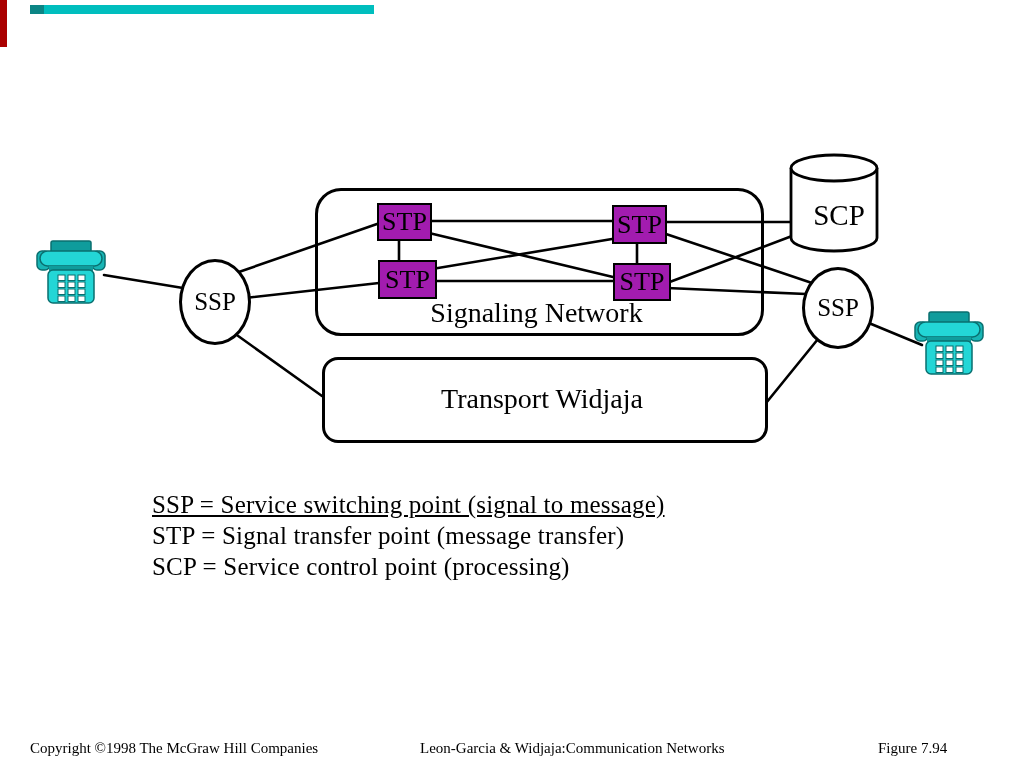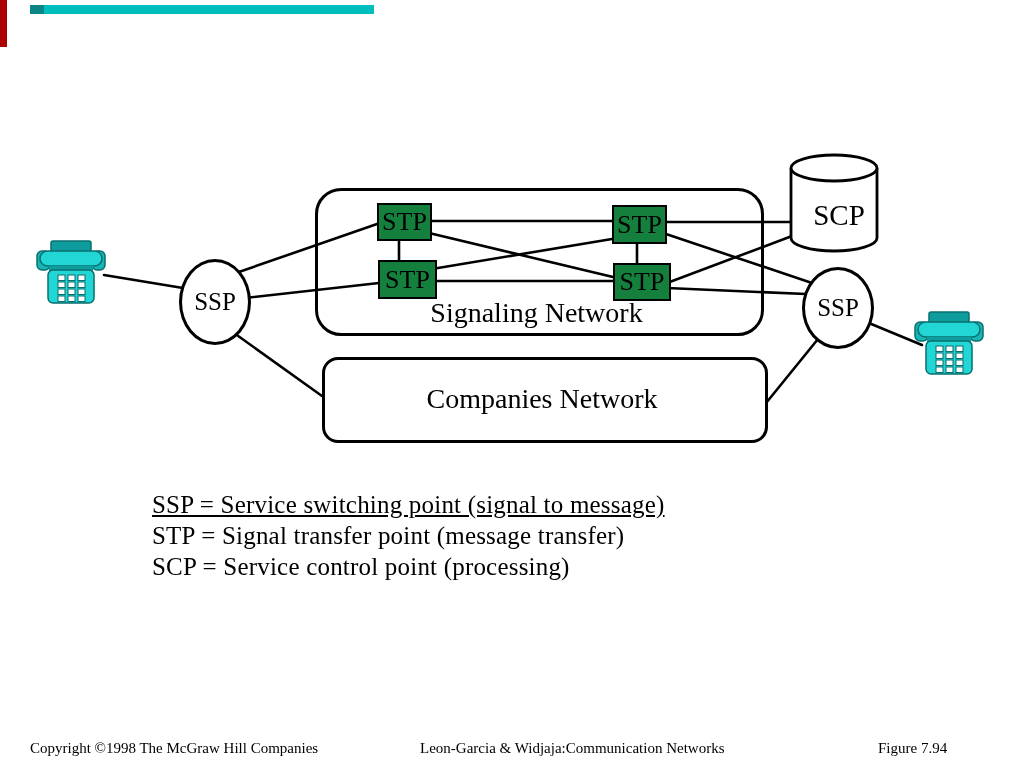--- a/index.html
+++ b/index.html
@@ -16,21 +16,21 @@
   .wires{left:0;top:0;width:1024px;height:768px;z-index:1;}
   .wires line{stroke:#000;stroke-width:2.6;stroke-linecap:round;}
   
   .netbox{border:3px solid #000;background:transparent;z-index:2;}
   .signaling-box{left:315px;top:188px;width:443px;height:142px;border-radius:26px;}
   .transport-box{left:322px;top:357px;width:440px;height:80px;border-radius:16px;background:#fff;z-index:2;}
   .net-label{z-index:4;font-size:28px;text-align:center;white-space:nowrap;}
   .signaling-label{left:315px;top:297px;width:443px;}
   .transport-label{left:322px;top:383px;width:440px;}
   
-  .stp{border:2.5px solid #000;background:#15803d;z-index:3;display:flex;align-items:center;justify-content:center;font-size:26px;}
+  .stp{border:2.5px solid #000;background:#a21caf;z-index:3;display:flex;align-items:center;justify-content:center;font-size:26px;}
   .stp-tl{left:377px;top:203px;width:51px;height:34px;}
   .stp-bl{left:378px;top:260px;width:55px;height:35px;}
   .stp-tr{left:612px;top:205px;width:51px;height:35px;}
   .stp-br{left:613px;top:263px;width:54px;height:34px;}
   .ssp{border:3px solid #000;border-radius:50%;background:#fff;z-index:3;display:flex;align-items:center;justify-content:center;font-size:25px;}
   .ssp-left{left:179px;top:259px;width:66px;height:80px;}
   .ssp-right{left:802px;top:267px;width:66px;height:76px;}
   .scp-group{left:789px;top:152px;width:90px;height:102px;z-index:3;}
   .scp-label{left:789px;top:199px;width:100px;z-index:4;font-size:29px;text-align:center;}
   .phone{z-index:3;}
@@ -78,21 +78,21 @@
     <line x1="667" y1="288" x2="806" y2="294"></line>
     <line x1="227" y1="328" x2="322" y2="396"></line>
     <line x1="762" y1="408" x2="818" y2="339"></line>
     <line x1="864" y1="321" x2="922" y2="345"></line>
   </svg>
 
   <div class="abs netbox signaling-box"></div>
   <div class="abs net-label signaling-label">Signaling Network</div>
 
   <div class="abs netbox transport-box"></div>
-  <div class="abs net-label transport-label">Companies Network</div>
+  <div class="abs net-label transport-label">Transport Widjaja</div>
 
   <div class="abs stp stp-tl">STP</div>
   <div class="abs stp stp-bl">STP</div>
   <div class="abs stp stp-tr">STP</div>
   <div class="abs stp stp-br">STP</div>
 
   <div class="abs ssp ssp-left">SSP</div>
   <div class="abs ssp ssp-right">SSP</div>
 
   <div class="abs scp-group">

